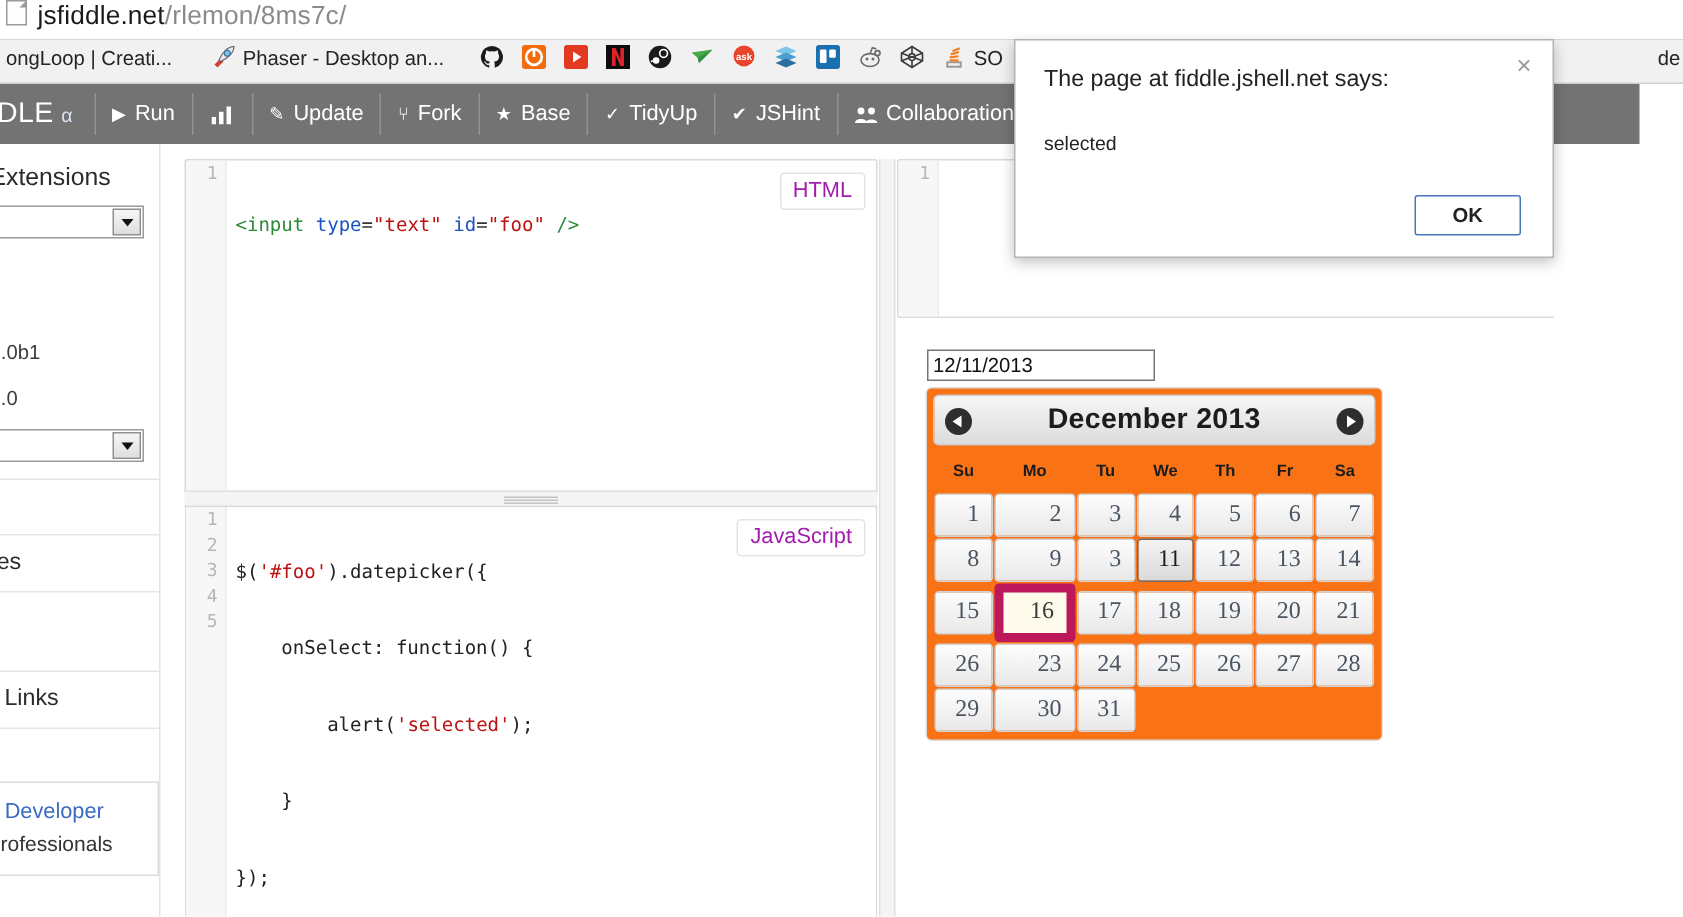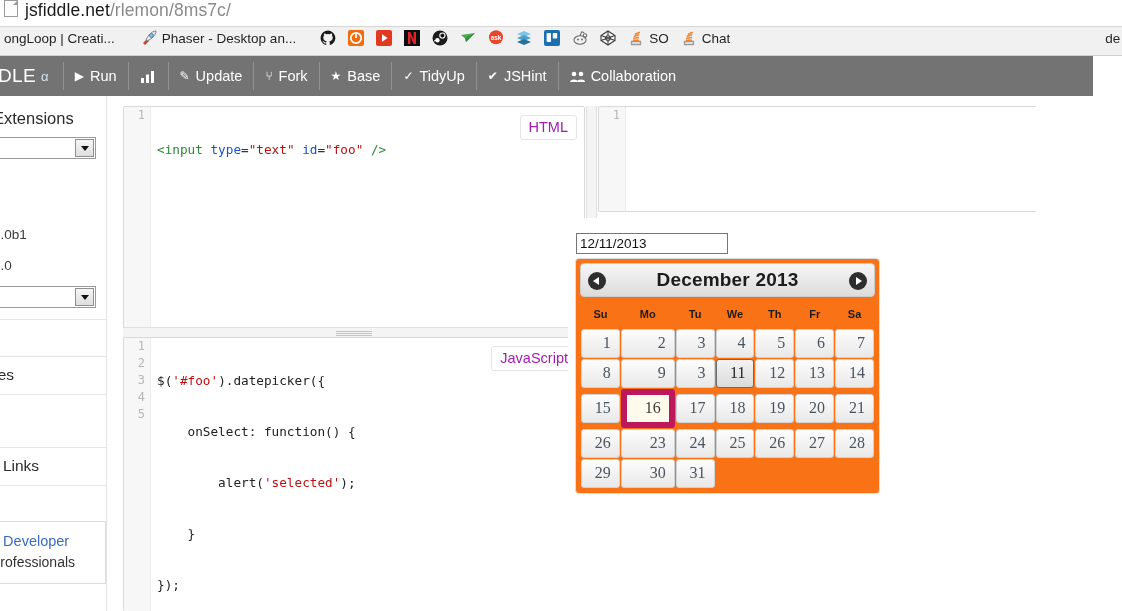--- a/index.html
+++ b/index.html
@@ -149,21 +149,21 @@
   .resizer-v {
     position: absolute; left: 586px; top: 106px; width: 11px; height: 505px;
     background: #f4f4f4; border-left: 1px solid #e0e0e0; border-right: 1px solid #e0e0e0;
     display: flex; align-items: center; justify-content: center;
   }
   .grip-v { width: 5px; height: 36px; display:flex; }
   .grip-v i { display:block; width:1px; background:#c4c4c4; margin:0 1px; height: 100%; }
 
   
   .result {
-    position: absolute; left: 568px; top: 218px; width: 472px; height: 393px;
+    position: absolute; left: 610px; top: 218px; width: 472px; height: 393px;
     background: #ffffff; overflow: hidden;
   }
   .dp-input {
     position: absolute; left: 8px; top: 15px; width: 152px; height: 21px;
     border: 1px solid #767676; background: #fff;
     font-family: "Liberation Sans", sans-serif; font-size: 13.5px; color: #111;
     padding: 0 3px; line-height: 19px;
   }
   .datepicker {
     position: absolute; left: 7px; top: 40px; width: 305px;
@@ -680,14 +680,20 @@
               </td>
               <td>
                 <span class="dp-empty"></span>
               </td>
             </tr>
           </tbody>
       </table>
     </div>
   </div>
 
+  <div class="dlg-shadow">
+    <div class="dlg-title">The page at fiddle.jshell.net says:</div>
+    <div class="dlg-close">×</div>
+    <div class="dlg-msg">selected</div>
+    <div class="dlg-ok">OK</div>
+  </div>
 
 </div>
 
 </body></html>

